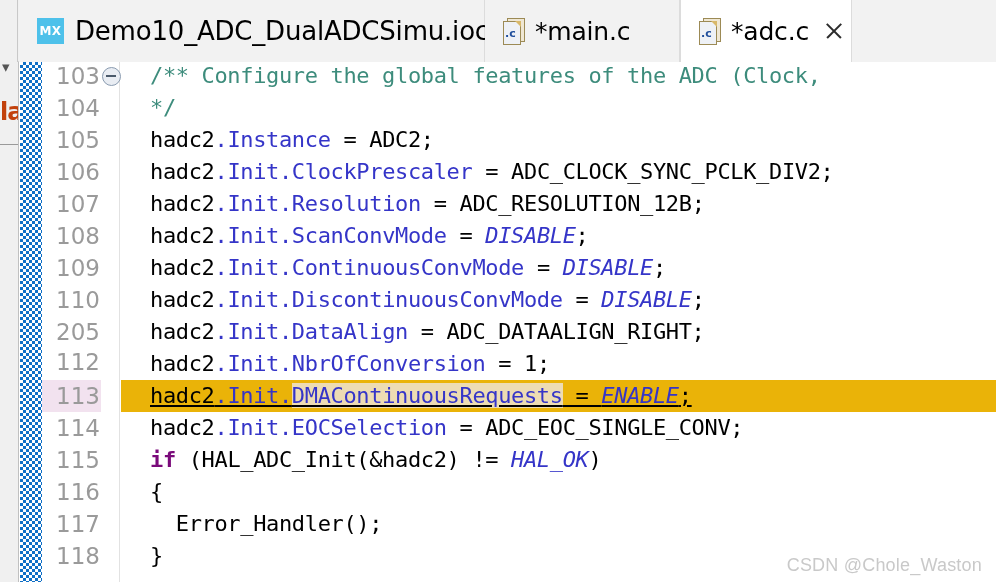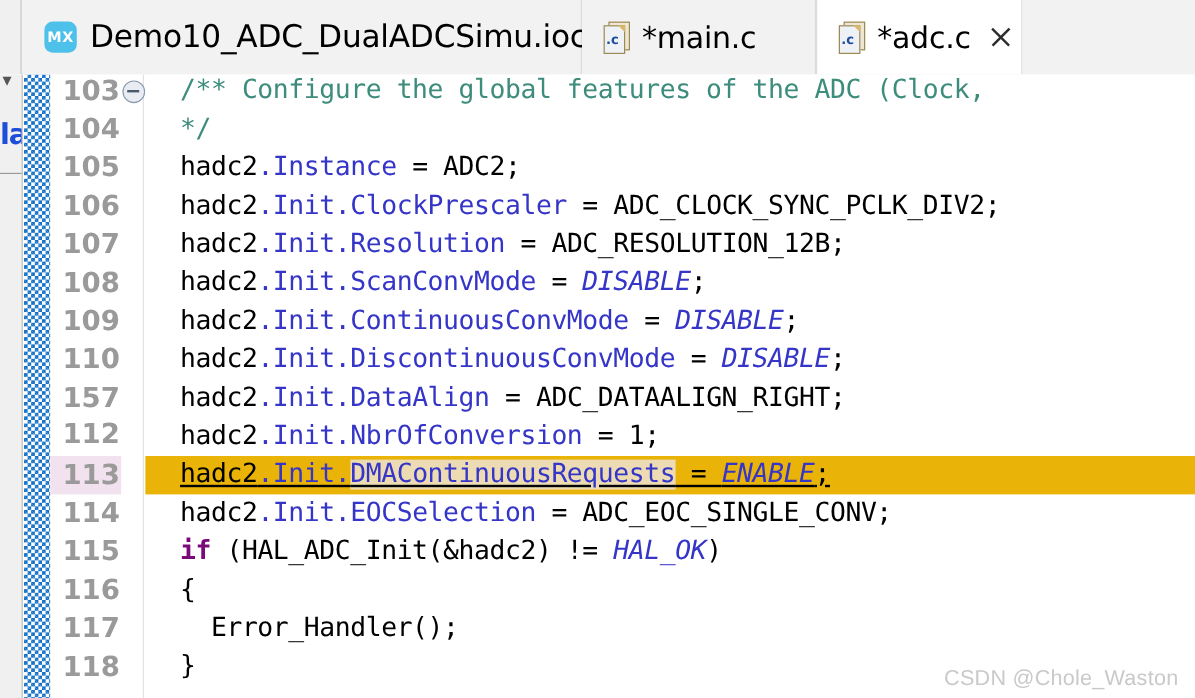--- a/index.html
+++ b/index.html
@@ -80,21 +80,20 @@
 
   
   .mx-icon {
     width: 27px; height: 26px;
     background: #4ec1ea;
     margin-right: 11px;
     display: flex;
     align-items: center;
     justify-content: center;
     flex: 0 0 auto;
-    border-radius: 7px;
   }
   .mx-icon span {
     color: #ffffff;
     font-size: 12px;
     font-weight: bold;
     font-family: "DejaVu Sans", sans-serif;
     letter-spacing: 0.5px;
   }
 
   
@@ -175,21 +174,21 @@
     left: 2px; top: -4px;
     font-size: 15px;
     color: #555;
     font-family: "DejaVu Sans", sans-serif;
   }
   .edge-glyph-b {
     position: absolute;
     left: 0px; top: 36px;
     font-size: 24px;
     font-weight: bold;
-    color: #1d4ed8;
+    color: #c2410c;
     font-family: "DejaVu Sans", sans-serif;
     letter-spacing: -1px;
   }
   .edge-rule {
     position: absolute;
     left: 0; top: 82px;
     width: 19px; height: 1px;
     background: #9a9a9a;
   }
 
@@ -206,21 +205,20 @@
     background-position: 0 0, 3px 3px;
   }
 
   
   .gutter {
     position: absolute;
     left: 42px; top: 0;
     width: 78px; height: 520px;
     background: #ffffff;
     border-right: 1px solid #e2e2e2;
-    font-weight: bold;
   }
 
   .lnum-row {
     position: absolute;
     left: 0;
     width: 78px; height: 32px;
     display: flex;
     align-items: center;
   }
   .lnum {
@@ -369,21 +367,21 @@
         <div class="lnum-row" style="top: 158px;">
           <span class="lnum">108</span>
         </div>
         <div class="lnum-row" style="top: 190px;">
           <span class="lnum">109</span>
         </div>
         <div class="lnum-row" style="top: 222px;">
           <span class="lnum">110</span>
         </div>
         <div class="lnum-row" style="top: 254px;">
-          <span class="lnum">157</span>
+          <span class="lnum">205</span>
         </div>
         <div class="lnum-row" style="top: 284px;">
           <span class="lnum">112</span>
         </div>
         <div class="lnum-row marked" style="top: 318px;">
           <span class="lnum">113</span>
         </div>
         <div class="lnum-row" style="top: 350px;">
           <span class="lnum">114</span>
         </div>

